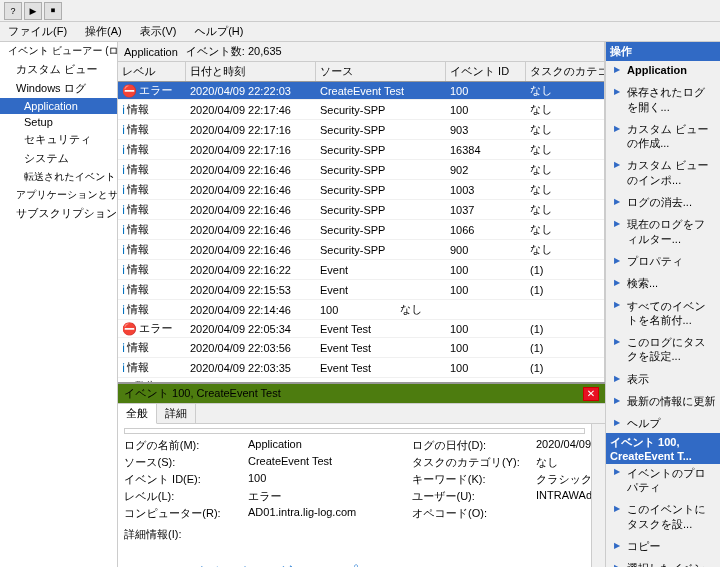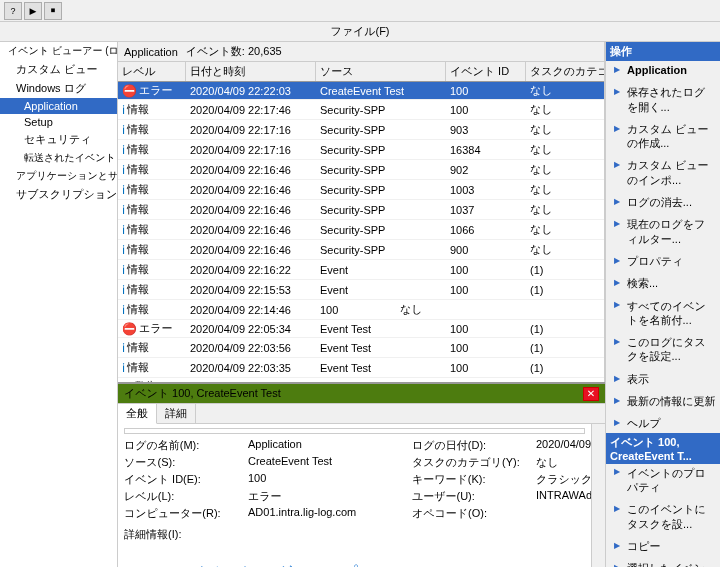--- a/index.html
+++ b/index.html
@@ -31,21 +31,20 @@
     }
     
     .menubar {
       height: 20px;
       background: #f0f0f0;
       border-bottom: 1px solid #ccc;
       display: flex;
       align-items: center;
       padding: 0 4px;
       gap: 10px;
-      flex-direction: column;
     }
     .menubar-item {
       font-size: 11px;
       padding: 2px 4px;
       cursor: pointer;
     }
 
     
     .main-layout {
       display: flex;
@@ -295,20 +294,21 @@
 
 <div class="main-layout">
 
   <div class="sidebar">
     <div class="sidebar-item indent0" style="font-size:10px;">イベント ビューアー (ローカル)</div>
     <div class="sidebar-item indent1">カスタム ビュー</div>
     <div class="sidebar-item indent1">Windows ログ</div>
     <div class="sidebar-item indent2 selected">Application</div>
     <div class="sidebar-item indent2">Setup</div>
     <div class="sidebar-item indent2">セキュリティ</div>
+    <div class="sidebar-item indent2">システム</div>
     <div class="sidebar-item indent2" style="font-size:10px;">転送されたイベント</div>
     <div class="sidebar-item indent1" style="font-size:10px;">アプリケーションとサービス ログ</div>
     <div class="sidebar-item indent1">サブスクリプション</div>
   </div>
 
   <div class="center-content">
 
     <div class="event-list-area">
 
       <div class="event-list-header">

